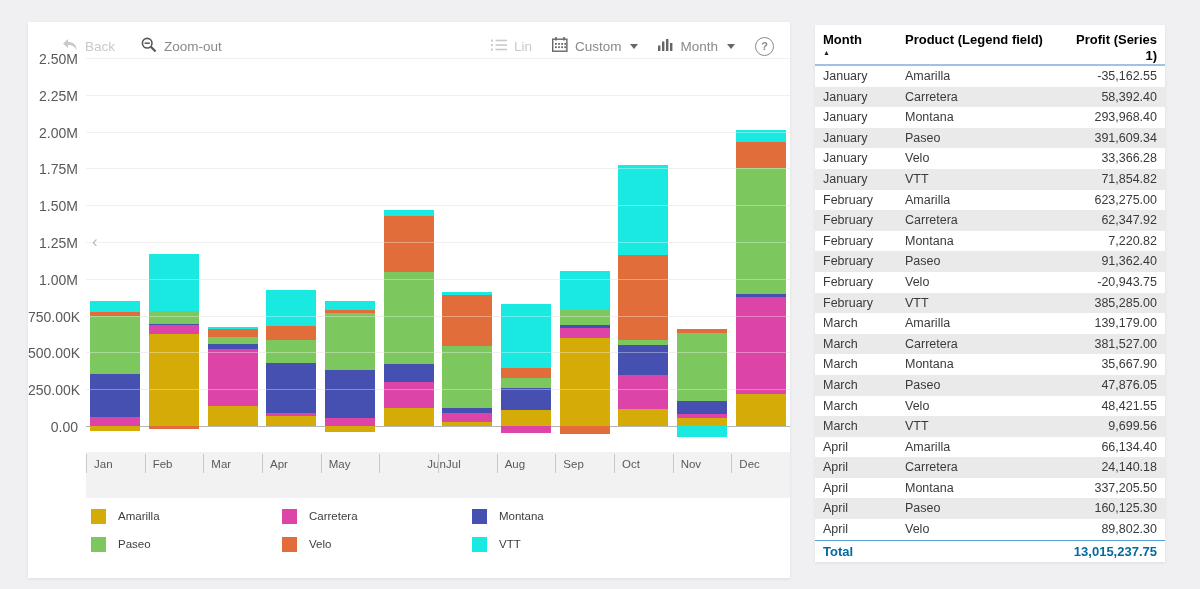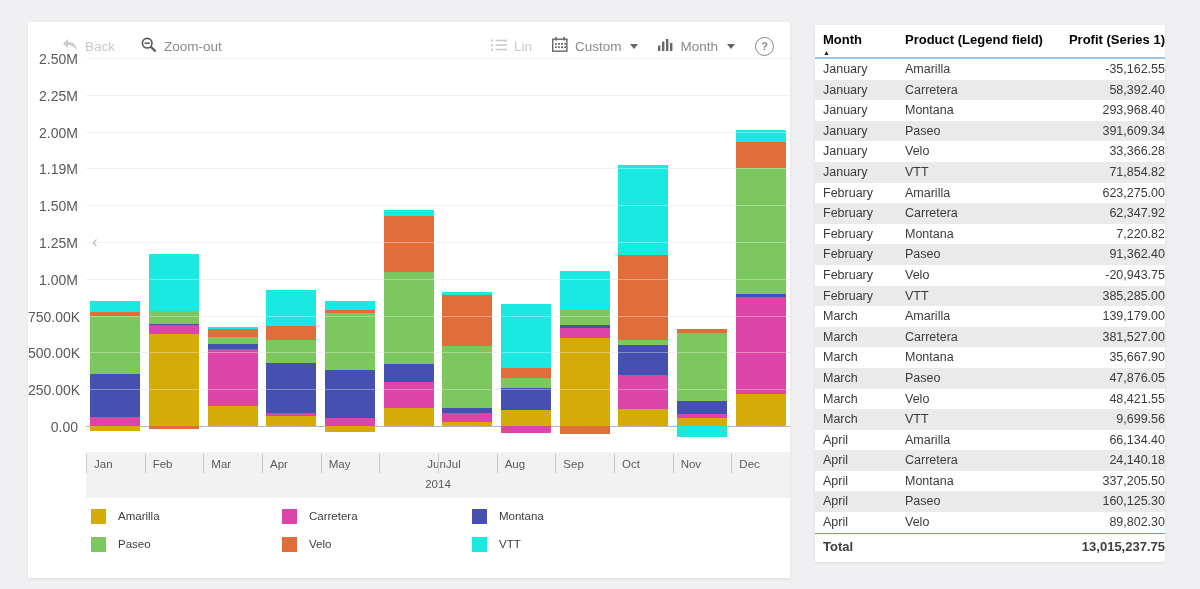--- a/index.html
+++ b/index.html
@@ -39,28 +39,28 @@
   .legend-item{position:absolute;display:flex;align-items:center;gap:12px;cursor:pointer;height:22px;}
   .swatch{width:15px;height:15px;display:inline-block;}
   .legend-label{font-size:11.5px;color:#3d3d3d;}
 
   
   #table-card{display:flex;flex-direction:column;}
   #table-header{display:flex;padding-top:7px;border-bottom:2px solid #9dc3e6;
     font-size:13px;font-weight:bold;color:#000;}
   .col-month{width:82px;padding-left:8px;}
   .col-product{width:158px;}
-  .col-profit{flex:1;text-align:right;}
+  .col-profit{flex:1;text-align:right;padding-right:8px;}
   .th{line-height:16px;}
   .sort-arrow{font-size:7px;color:#222;line-height:9px;display:block;}
   #table-body{flex:0 0 auto;}
   .trow{display:flex;height:20.6px;line-height:20.6px;font-size:12.5px;color:#3a3a3a;background:#fff;}
   .trow.alt{background:#eaeaea;}
   #table-total{display:flex;height:26px;align-items:center;border-top:1px solid #579fd7;
-    font-size:13px;font-weight:bold;color:#404040;}
+    font-size:13px;font-weight:bold;color:#0369a1;}
 </style>
 </head>
 <body>
 
 <div id="chart-card" class="card">
 
   <div class="toolbar">
     <div class="tb-left">
       <div class="tb-btn disabled">
         <span>
@@ -141,21 +141,21 @@
   </div>
 
   <div id="y-axis">
       <div class="y-tick" style="top: 361px;">0.00</div>
       <div class="y-tick" style="top: 324.2px;">250.00K</div>
       <div class="y-tick" style="top: 287.4px;">500.00K</div>
       <div class="y-tick" style="top: 250.6px;">750.00K</div>
       <div class="y-tick" style="top: 213.8px;">1.00M</div>
       <div class="y-tick" style="top: 177px;">1.25M</div>
       <div class="y-tick" style="top: 140.2px;">1.50M</div>
-      <div class="y-tick" style="top: 103.4px;">1.19M</div>
+      <div class="y-tick" style="top: 103.4px;">1.75M</div>
       <div class="y-tick" style="top: 66.6px;">2.00M</div>
       <div class="y-tick" style="top: 29.8px;">2.25M</div>
       <div class="y-tick" style="top: -7px;">2.50M</div>
     </div>
 
   <div id="plot">
     <div id="gridlines">
         <div class="gridline zero" style="top: 368px;"></div>
         <div class="gridline" style="top: 331.2px;"></div>
         <div class="gridline" style="top: 294.4px;"></div>
@@ -249,21 +249,20 @@
         <div class="gridline-overlay" style="top: 147.2px;"></div>
         <div class="gridline-overlay" style="top: 110.4px;"></div>
         <div class="gridline-overlay" style="top: 73.6px;"></div>
         <div class="gridline-overlay" style="top: 36.8px;"></div>
         <div class="gridline-overlay" style="top: 0px;"></div>
       </div>
     <div id="pane-chevron">‹</div>
   </div>
 
   <div id="x-band">
-    <div id="x-year">2014</div>
   <div class="x-tick" style="left: 0px;"></div>
       <div class="x-label" style="left: 8px;">Jan</div>
       <div class="x-tick" style="left: 58.6667px;"></div>
       <div class="x-label" style="left: 66.6667px;">Feb</div>
       <div class="x-tick" style="left: 117.333px;"></div>
       <div class="x-label" style="left: 125.333px;">Mar</div>
       <div class="x-tick" style="left: 176px;"></div>
       <div class="x-label" style="left: 184px;">Apr</div>
       <div class="x-tick" style="left: 234.667px;"></div>
       <div class="x-label" style="left: 242.667px;">May</div>

